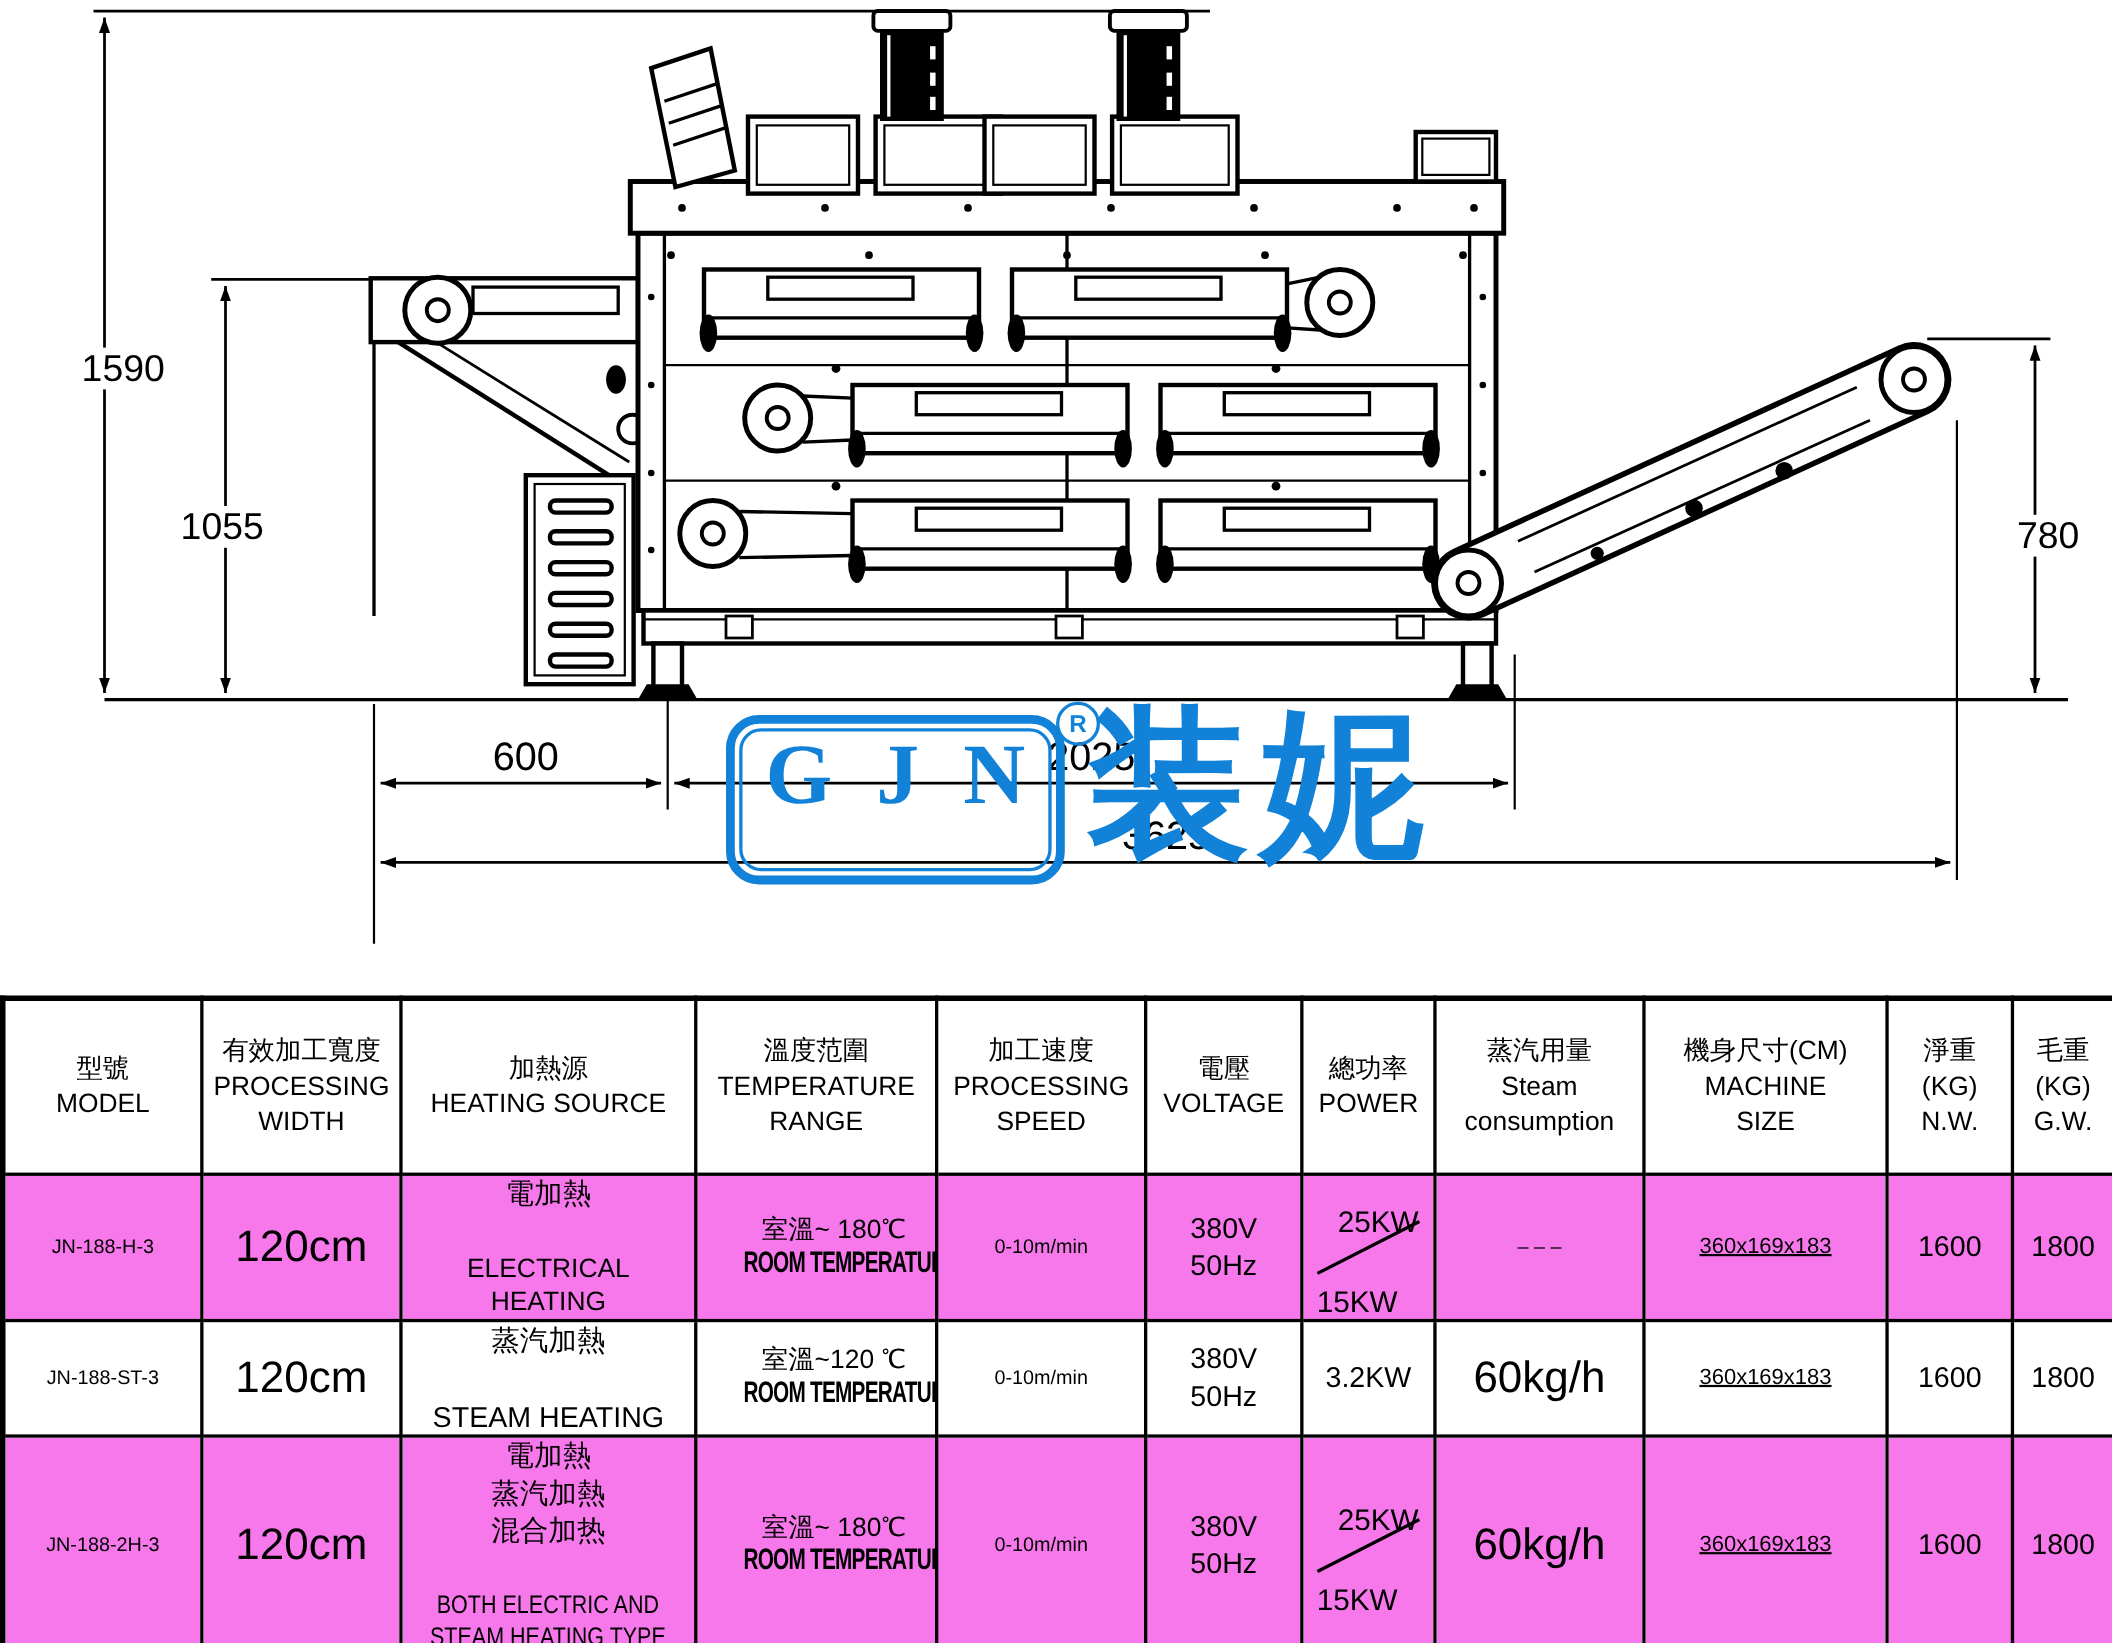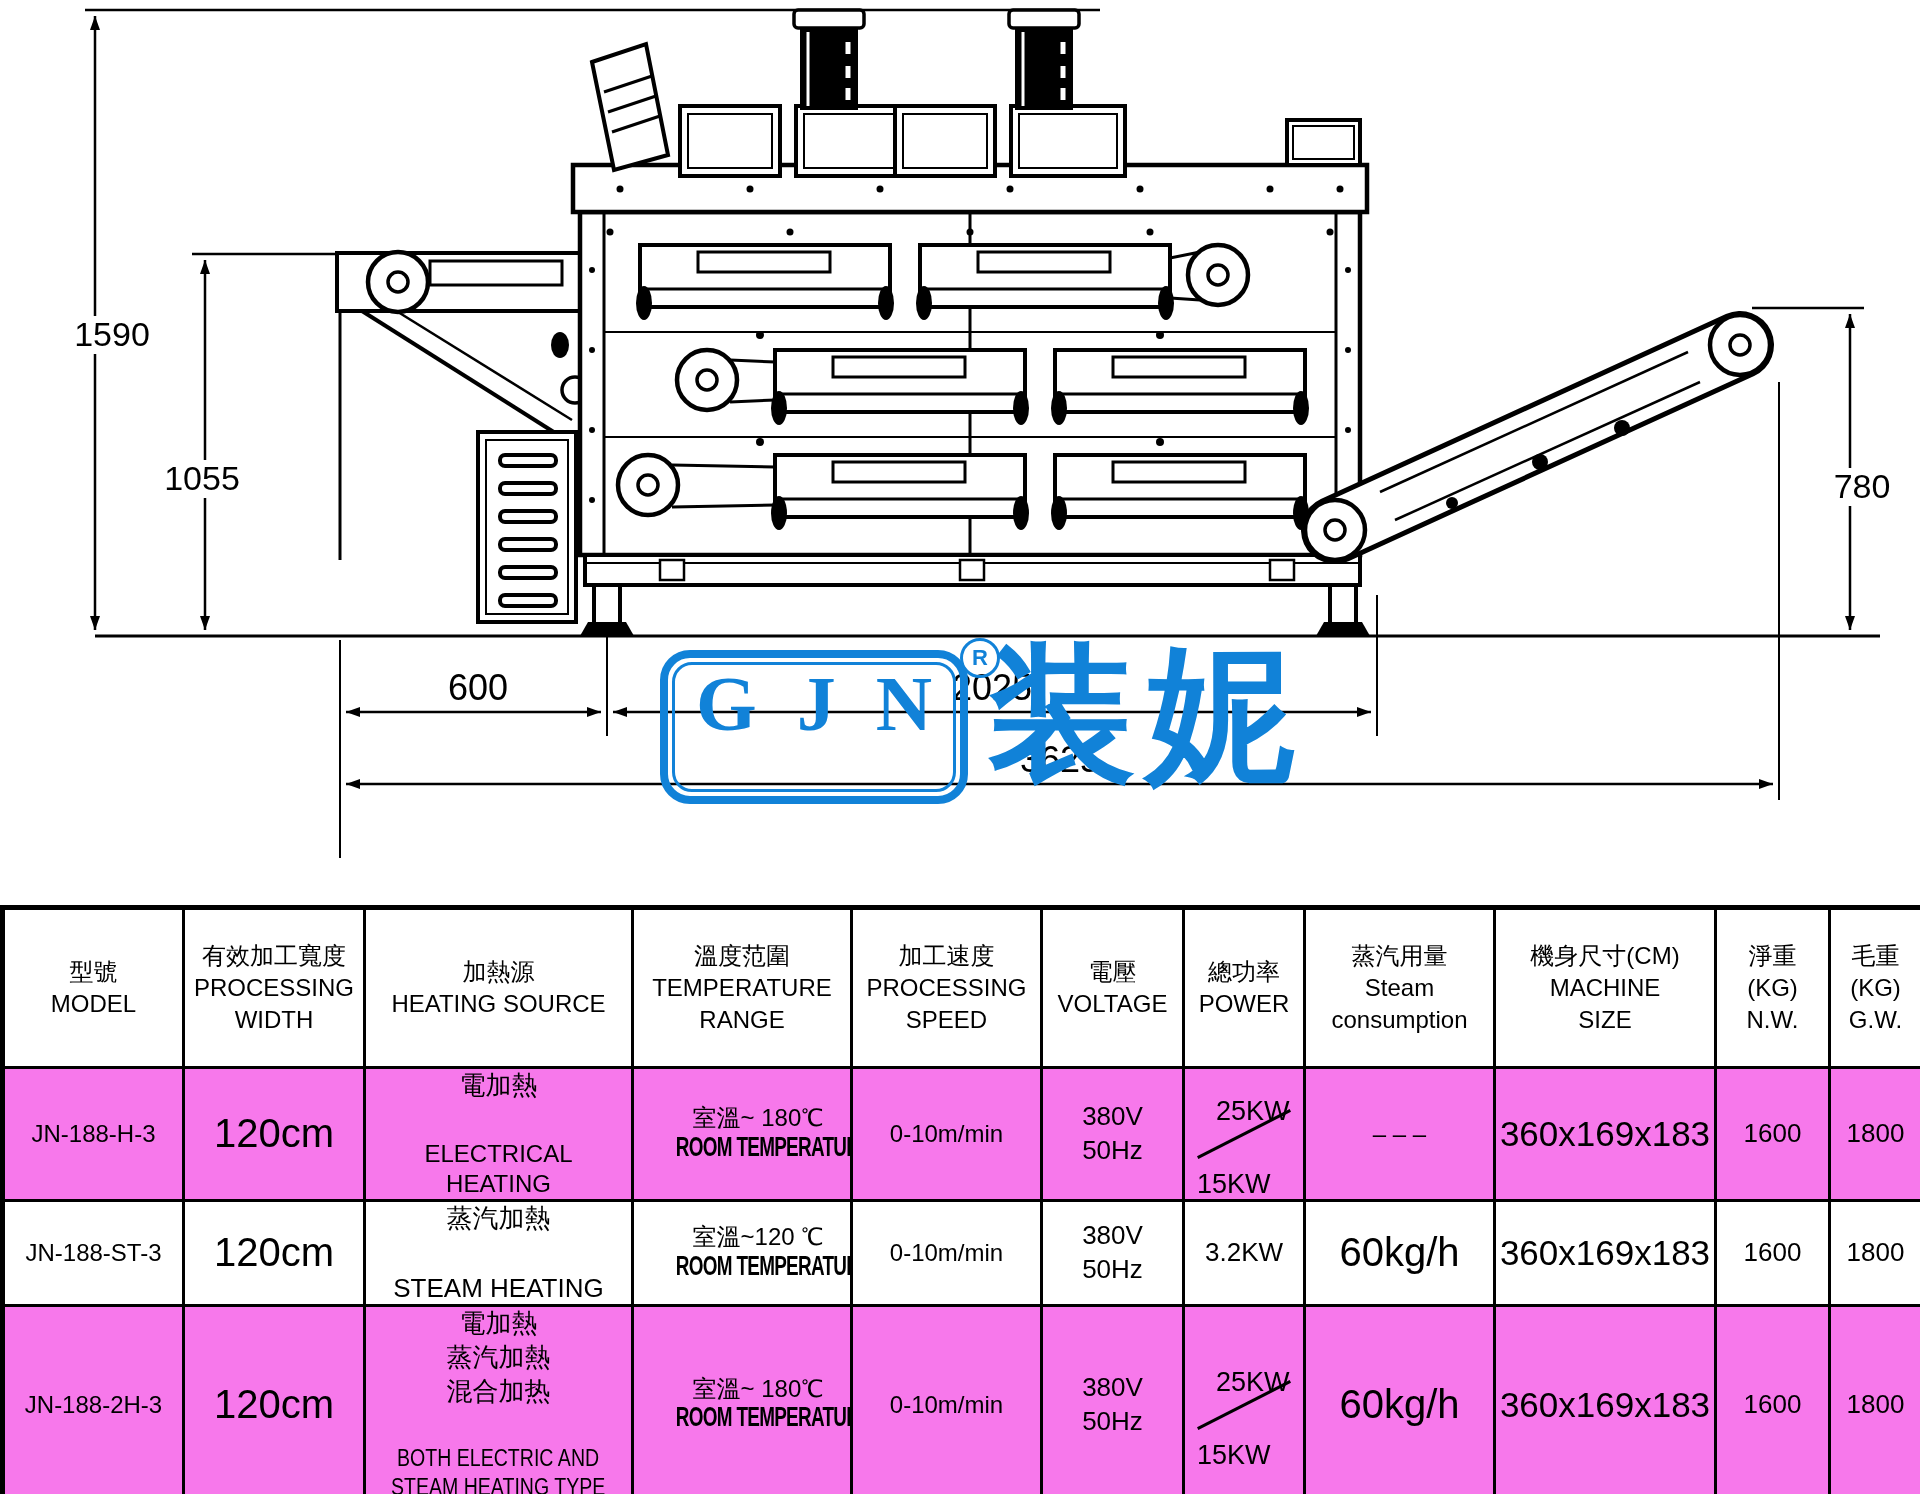--- a/index.html
+++ b/index.html
@@ -26,24 +26,24 @@
      font-weight:700;color:var(--blue);letter-spacing:10px;
      font-family:Liberation Sans, sans-serif;}
 
   
   table.spec{position:absolute;top:905px;left:0;width:1920px;border-collapse:collapse;
      table-layout:fixed;background:#fff;border:5px solid #000;border-bottom:14px solid #000;}
   table.spec td{border:3px solid #000;text-align:center;vertical-align:middle;
      padding:0;overflow:hidden;}
   tr.pink{background:var(--pink);}
   .hcell{white-space:pre-line;font-size:24px;line-height:1.32;}
-  .cell-lg{font-size:24px;}
+  .cell-lg{font-size:18px;}
   .cell-xl{font-size:40px;}
   .cell-md{font-size:26px;white-space:pre-line;line-height:1.3;}
-  .size-val{font-size:35px;}
+  .size-val{font-size:20px;text-decoration:underline;}
   .heat-zh{font-size:26px;white-space:pre-line;line-height:1.3;}
   .heat-en{font-size:24px;white-space:pre-line;line-height:1.25;margin-top:36px;}
   .narrow{display:inline-block;transform:scaleX(0.85);transform-origin:center;}
   .temp-main{font-size:24px;line-height:1.1;padding-left:32px;}
   .temp-sub{font-size:27px;font-weight:700;letter-spacing:-1px;
      display:inline-block;transform:scaleX(0.70);transform-origin:center;white-space:nowrap;}
   .powerfrac{position:relative;width:100%;height:100%;}
   .pf-top{position:absolute;top:9px;left:50%;transform:translateX(-64%);font-size:27px;margin-top:26px;}
   .pf-slash{position:absolute;top:50%;left:50%;width:104px;height:0;
      border-top:3px solid #000;transform:translate(-50%,-50%) rotate(-27deg);}

